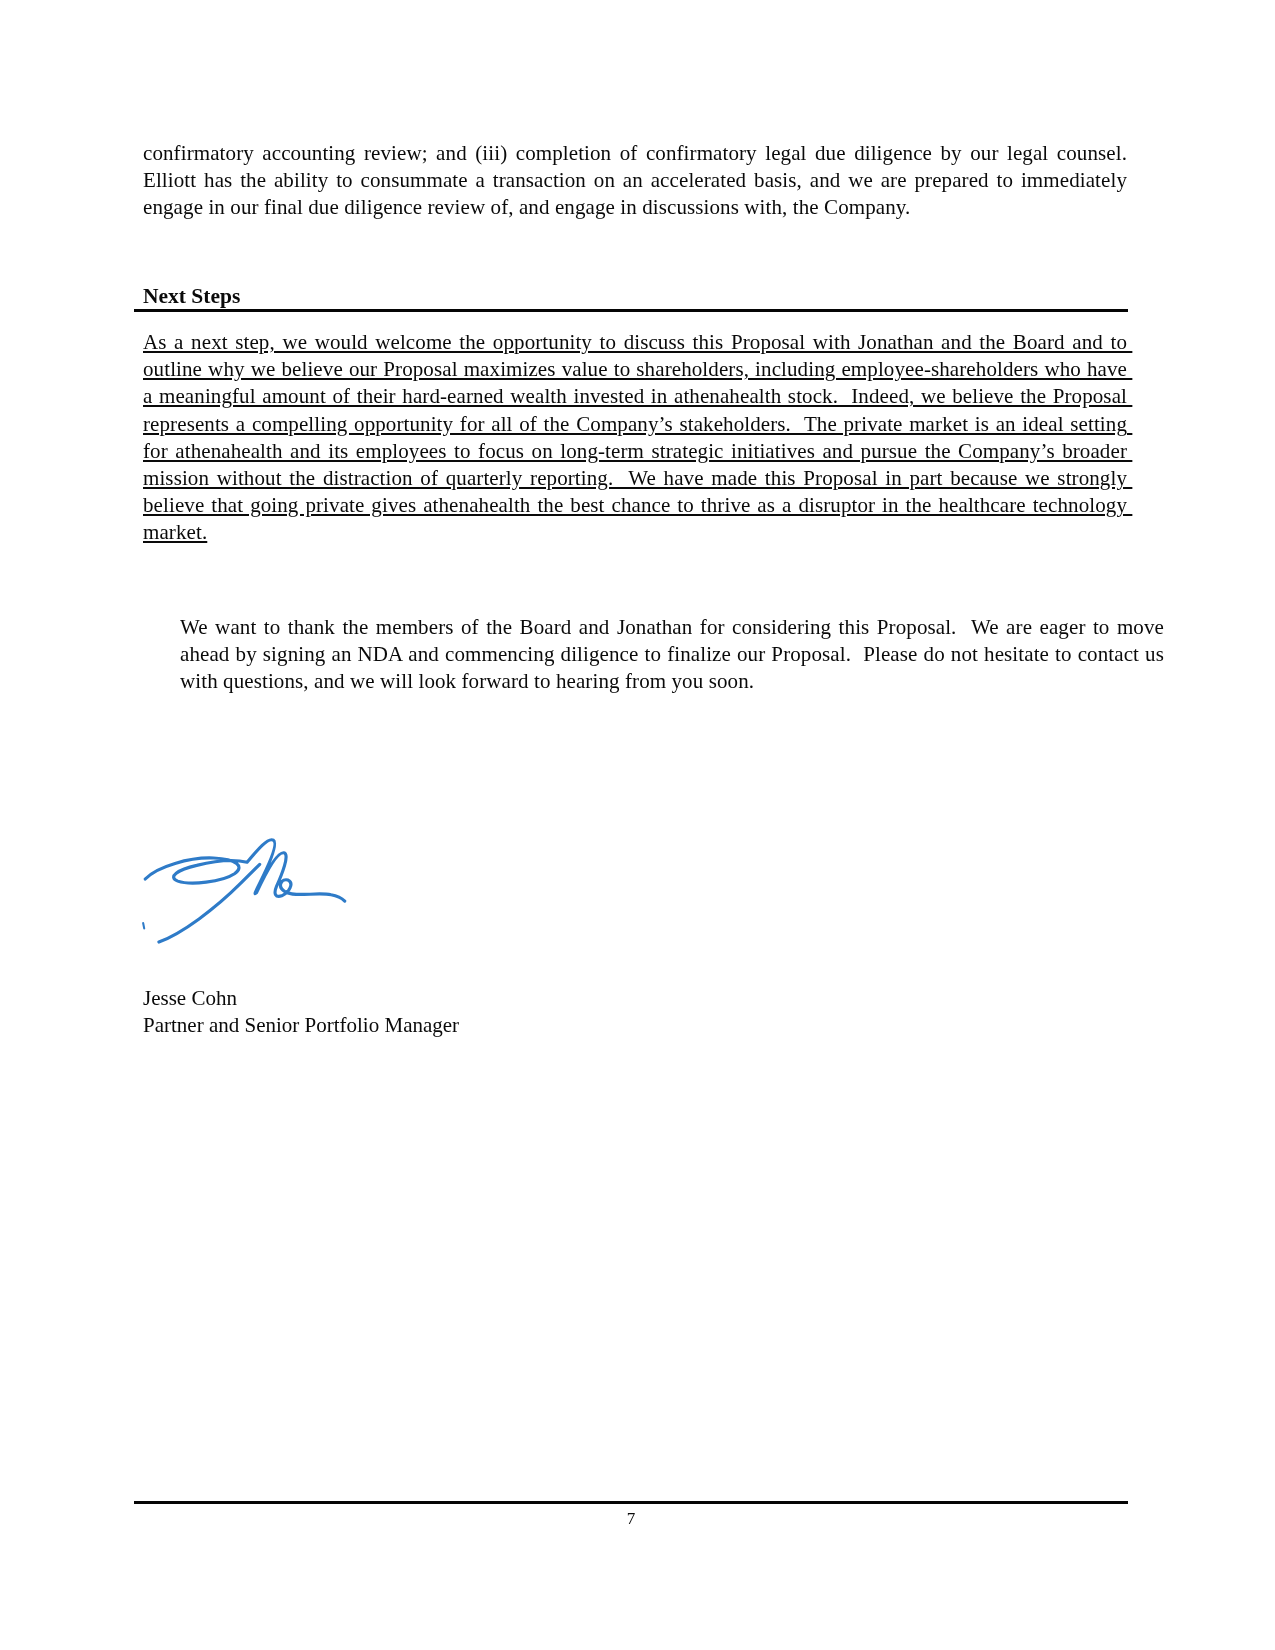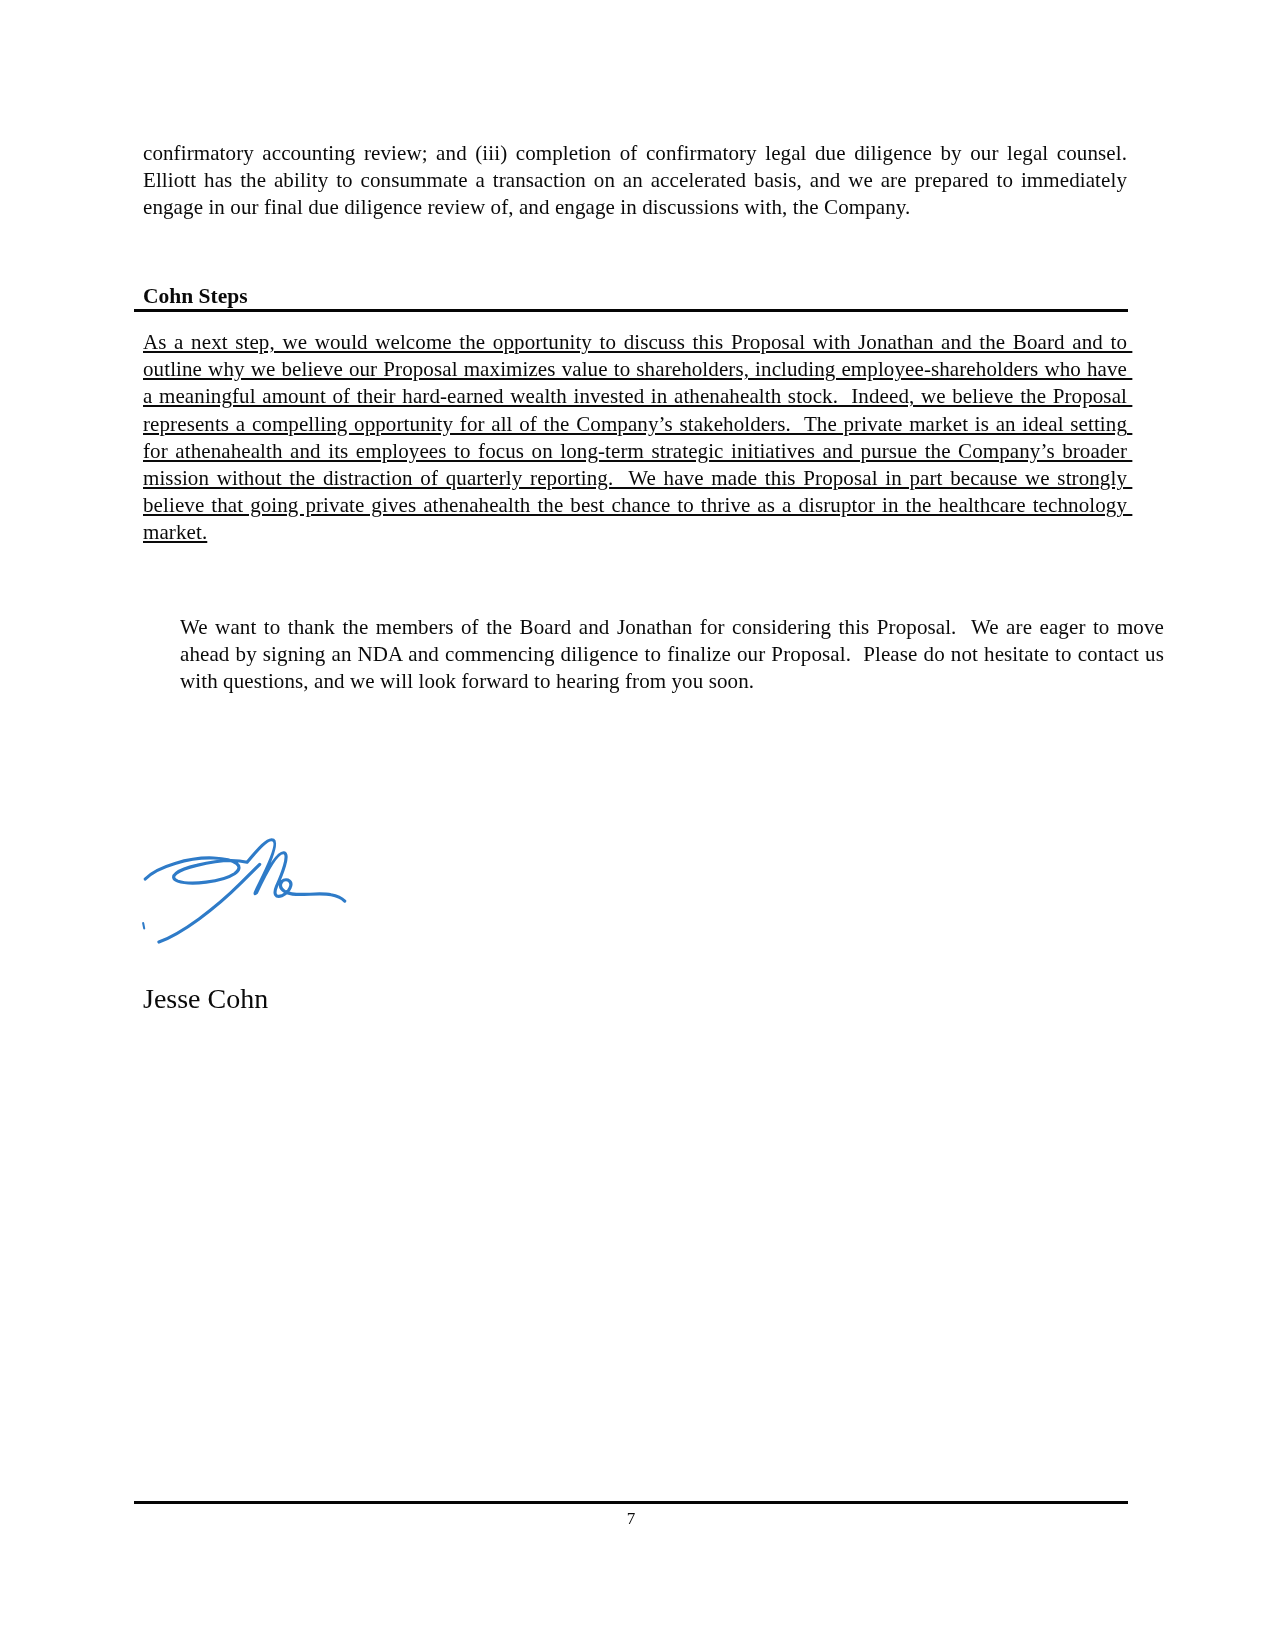--- a/index.html
+++ b/index.html
@@ -42,21 +42,21 @@
     line-height: 27px;
   }
   .signature-wrap {
     position: absolute;
     left: 140px;
     top: 828px;
     width: 210px;
     height: 122px;
   }
   .sig-block {
-    font-size: 28px;
+    font-size: 21px;
     line-height: 27.2px;
   }
   .footer-rule {
     position: absolute;
     left: 134px;
     top: 1501px;
     width: 994px;
     height: 0;
     border-top: 3px solid #050505;
   }
@@ -73,21 +73,21 @@
 </head>
 <body>
 
 <div class="page">
 
   <div class="content-block" style="top: 140px;">
     <p class="para">confirmatory accounting review; and (iii) completion of confirmatory legal due diligence by our legal counsel.  Elliott has the ability to consummate a transaction on an accelerated basis, and we are prepared to immediately engage in our final due diligence review of, and engage in discussions with, the Company.</p>
   </div>
 
   <div class="content-block" style="top: 283px;">
-    <h2 class="section-heading">Cohn Steps</h2>
+    <h2 class="section-heading">Next Steps</h2>
   </div>
   <div class="heading-rule" style="top: 309px;"></div>
 
   <div class="content-block" style="top: 329px; text-decoration: underline;">
     <p class="para">As a next step, we would welcome the opportunity to discuss this Proposal with Jonathan and the Board and to outline why we believe our Proposal maximizes value to shareholders, including employee-shareholders who have a meaningful amount of their hard-earned wealth invested in athenahealth stock.  Indeed, we believe the Proposal represents a compelling opportunity for all of the Company’s stakeholders.  The private market is an ideal setting for athenahealth and its employees to focus on long-term strategic initiatives and pursue the Company’s broader mission without the distraction of quarterly reporting.  We have made this Proposal in part because we strongly believe that going private gives athenahealth the best chance to thrive as a disruptor in the healthcare technology market.</p>
   </div>
 
   <div class="content-block" style="top: 614px; margin-left: 37px;">
     <p class="para">We want to thank the members of the Board and Jonathan for considering this Proposal.  We are eager to move ahead by signing an NDA and commencing diligence to finalize our Proposal.  Please do not hesitate to contact us with questions, and we will look forward to hearing from you soon.</p>
   </div>
@@ -115,18 +115,19 @@
         <path d="M 18 108
                  C 40 100, 72 76, 96 52
                  C 104 44, 110 38, 114 34"></path>
         <path d="M 3 90 L 4 95" stroke-width="2"></path>
       </g>
     </svg>
   </div>
 
   <div class="content-block sig-block" style="top: 985px;">
     <p>Jesse Cohn</p>
+    <p>Partner and Senior Portfolio Manager</p>
   </div>
 
   <div class="footer-rule"></div>
   <div class="page-number">7</div>
 
 </div>
 
 </body></html>

